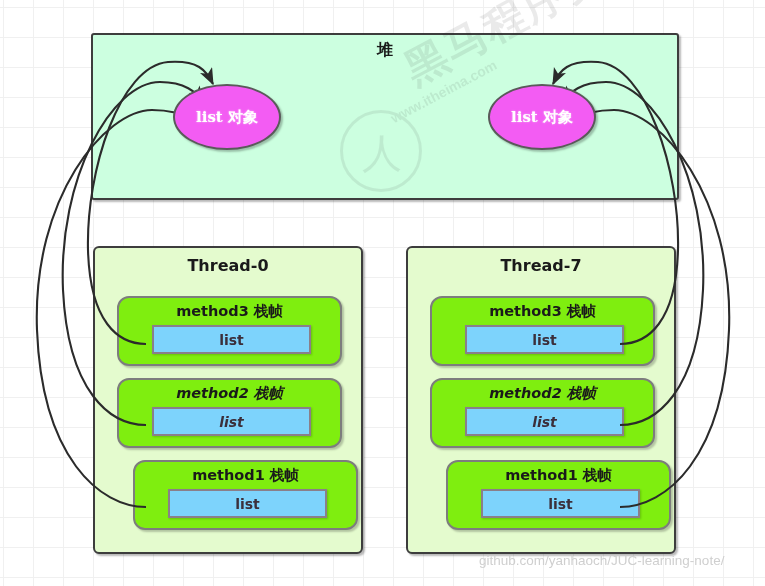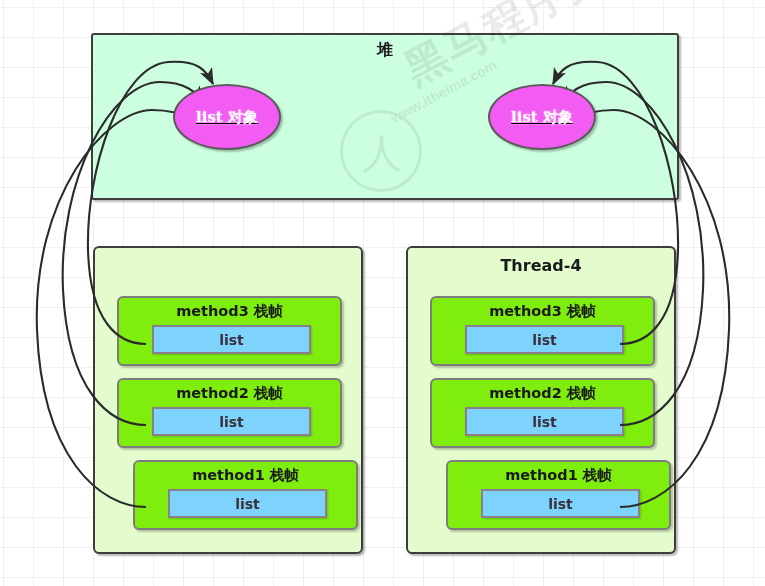--- a/index.html
+++ b/index.html
@@ -122,21 +122,20 @@
     width: 104px;
     height: 62px;
     background: #f35cf3;
     border: 2px solid #5a5a5a;
     border-radius: 50%;
     box-shadow: 2px 2px 2px rgba(0,0,0,0.25);
     display: flex;
     align-items: center;
     justify-content: center;
     z-index: 6;
-    text-decoration: underline;
   }
   .obj-ellipse span {
     color: #ffffff;
     font-size: 15px;
     font-weight: bold;
     font-family: "DejaVu Serif", serif;
     text-shadow: 0 0 2px rgba(255,255,255,0.6);
     white-space: nowrap;
   }
   #obj-left  { left: 173px; top: 84px; }
@@ -168,25 +167,25 @@
     font-family: "DejaVu Sans", sans-serif;
   }
 
   .frame-box {
     position: absolute;
     left: 22px;
     width: 221px;
     height: 66px;
     background: #7fee0f;
     border: 2px solid #7d7d7d;
-    border-radius: 6px;
+    border-radius: 12px;
     box-shadow: 2px 2px 2px rgba(0,0,0,0.22);
   }
   .frame-box.f3 { top: 48px; }
-  .frame-box.f2 { top: 130px; }
+  .frame-box.f2 { top: 130px; font-style: italic; }
   .frame-box.f1 { top: 212px; margin-left: 16px; }
 
   .frame-title {
     position: absolute;
     left: 0;
     top: 4px;
     width: 100%;
     text-align: center;
     font-size: 14.5px;
     font-weight: bold;
@@ -230,20 +229,21 @@
   </div>
 
   <div class="obj-ellipse" id="obj-left">
     <span>list 对象</span>
   </div>
   <div class="obj-ellipse" id="obj-right">
     <span>list 对象</span>
   </div>
 
   <div class="thread-box" id="thread-0">
+    <div class="thread-title">Thread-0</div>
 
     <div class="frame-box f3">
       <div class="frame-title">method3 栈帧</div>
       <div class="list-box">
         <span>list</span>
       </div>
     </div>
 
     <div class="frame-box f2">
       <div class="frame-title">method2 栈帧</div>
@@ -254,21 +254,21 @@
 
     <div class="frame-box f1">
       <div class="frame-title">method1 栈帧</div>
       <div class="list-box">
         <span>list</span>
       </div>
     </div>
   </div>
 
   <div class="thread-box" id="thread-1">
-    <div class="thread-title">Thread-4</div>
+    <div class="thread-title">Thread-7</div>
 
     <div class="frame-box f3">
       <div class="frame-title">method3 栈帧</div>
       <div class="list-box">
         <span>list</span>
       </div>
     </div>
 
     <div class="frame-box f2">
       <div class="frame-title">method2 栈帧</div>
@@ -300,14 +300,15 @@
       <path d="M146,507 C100,507 42,458 37,330 C32,196 106,110 152,110 C172,110 186,115 196,120"></path>
 
       <path d="M620,344 C648,344 676,322 678,250 C680,170 646,66 598,62 C568,60 560,70 553,84"></path>
 
       <path d="M620,425 C656,425 698,392 703,290 C708,178 654,82 606,82 C581,82 570,92 563,102"></path>
 
       <path d="M620,507 C666,507 724,458 729,330 C734,196 660,110 614,110 C594,110 580,115 570,120"></path>
     </g>
   </svg>
 
+  <div class="wm-bottom">github.com/yanhaoch/JUC-learning-note/</div>
 
 </div>
 
 </body></html>

